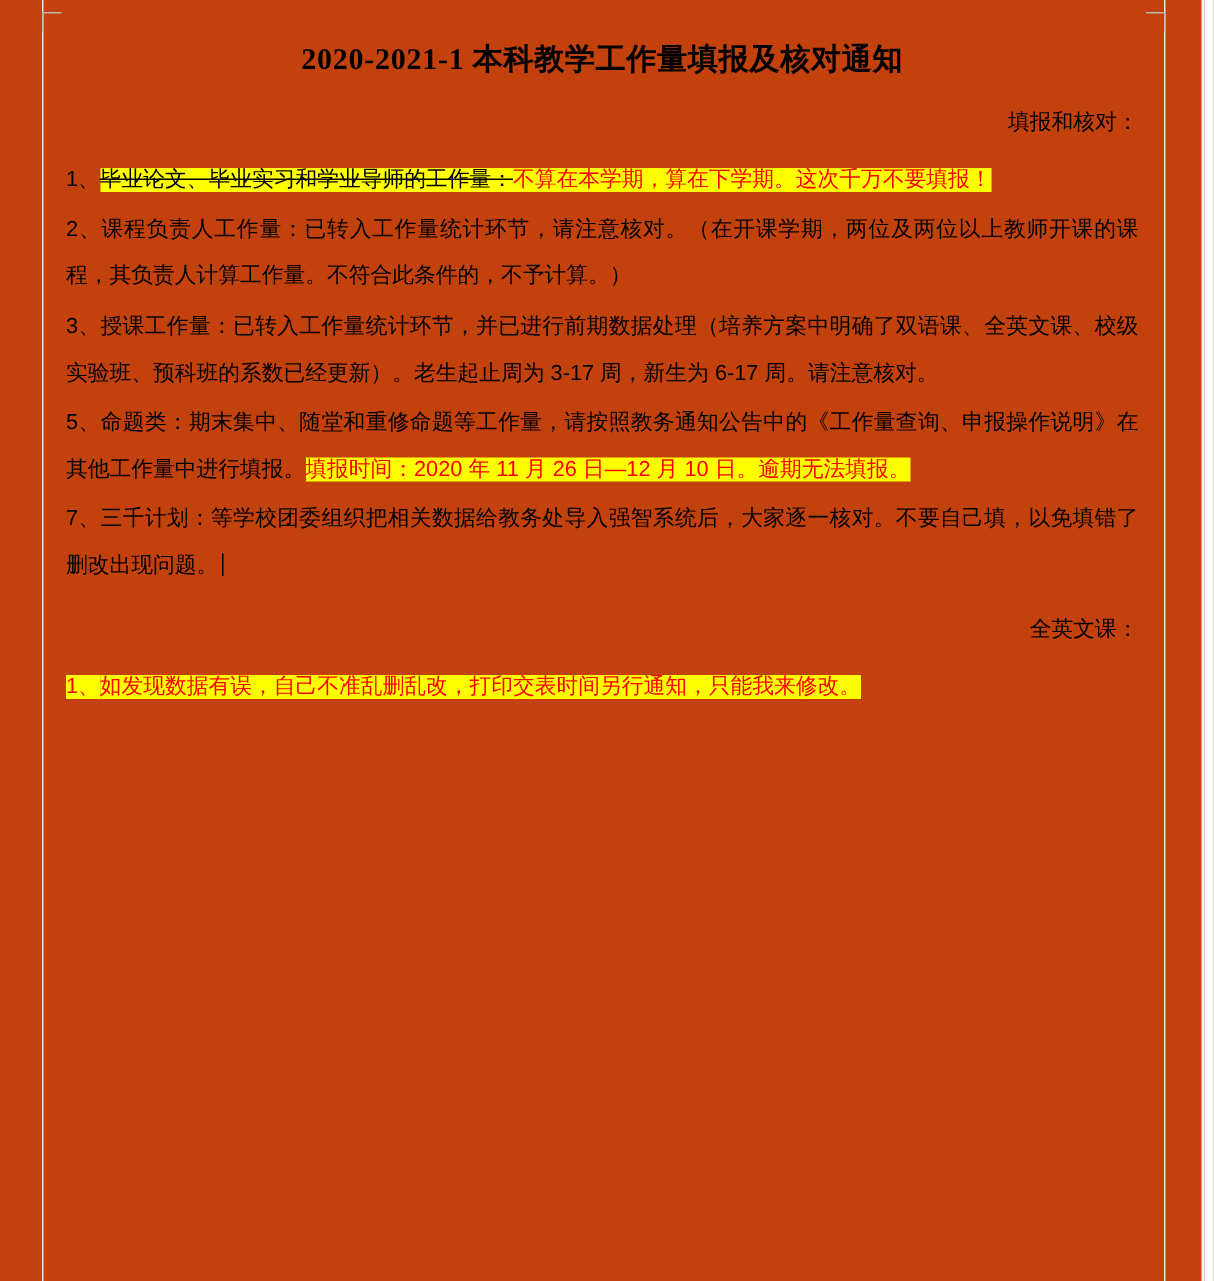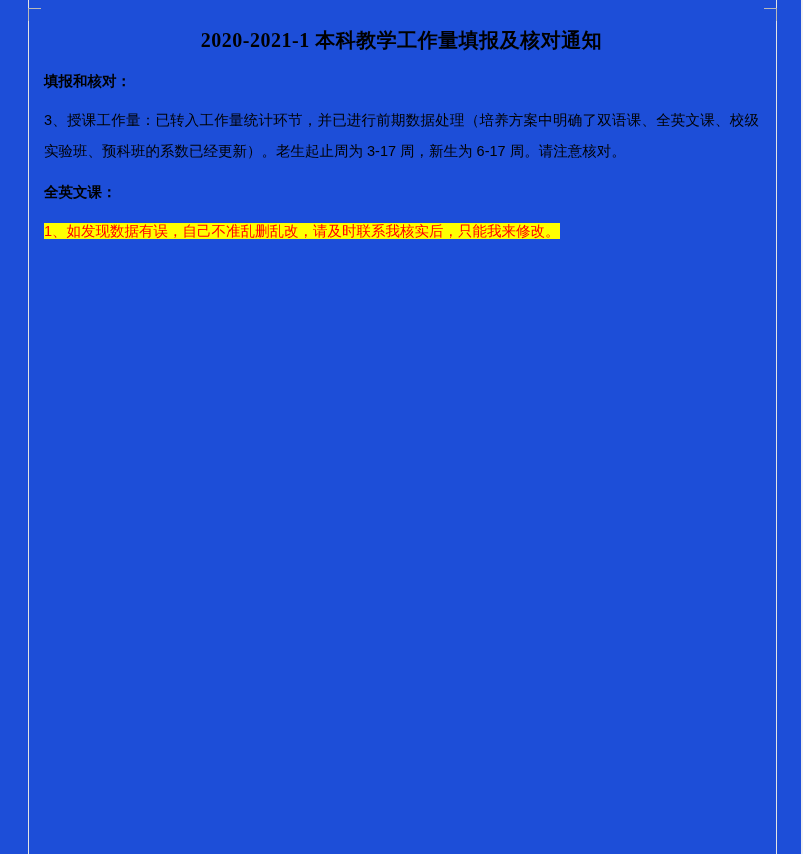--- a/index.html
+++ b/index.html
@@ -10,21 +10,21 @@
   body {
     width: 809px;
     height: 854px;
     font-family: "Liberation Sans", sans-serif;
     overflow: hidden;
   }
   #page {
     position: relative;
     width: 803px;
     height: 854px;
-    background: #1d4ed8;
+    background: #c2410c;
     box-sizing: border-box;
   }
   
   .margin-guide {
     position: absolute;
     top: 0;
     bottom: 0;
     width: 1px;
     background: #e4e4e4;
   }
@@ -53,23 +53,23 @@
     font-family: "Liberation Serif", serif;
     font-weight: bold;
     font-size: 20px;
     letter-spacing: 0.5px;
     color: #000;
     margin: 8px 0 18px 0;
     line-height: 1.4;
   }
 
   .subhead {
-    text-align: left;
+    text-align: right;
     font-size: 14.5px;
-    font-weight: bold;
+    font-weight: normal;
     color: #000;
     margin: 0 0 14px 0;
     font-family: "Liberation Sans", sans-serif;
   }
 
   p.para {
     font-size: 14.5px;
     line-height: 2.15;
     color: #000;
     margin: 0 0 2px 0;
@@ -114,20 +114,24 @@
   <div class="margin-guide left"></div>
   <div class="margin-guide right"></div>
   <div class="crop tl"></div>
   <div class="crop tr"></div>
   <div class="edge-shadow"></div>
 
   <div class="doc">
     <h1 class="title">2020-2021-1 本科教学工作量填报及核对通知</h1>
     <div class="subhead">填报和核对：</div>
     <div id="items-container">
+        <p class="para"><span>1、</span><span class="hl strike">毕业论文、毕业实习和学业导师的工作量：</span><span class="hl red">不算在本学期，算在下学期。这次千万不要填报！</span></p>
+        <p class="para"><span>2、</span><span>课程负责人工作量：已转入工作量统计环节，请注意核对。（在开课学期，两位及两位以上教师开课的课程，其负责人计算工作量。不符合此条件的，不予计算。）</span></p>
         <p class="para"><span>3、</span><span>授课工作量：已转入工作量统计环节，并已进行前期数据处理（培养方案中明确了双语课、全英文课、校级实验班、预科班的系数已经更新）。老生起止周为 3-17 周，新生为 6-17 周。请注意核对。</span></p>
+        <p class="para"><span>5、</span><span>命题类：期末集中、随堂和重修命题等工作量，请按照教务通知公告中的《工作量查询、申报操作说明》在其他工作量中进行填报。</span><span class="hl red">填报时间：2020 年 11 月 26 日—12 月 10 日。逾期无法填报。</span></p>
+        <p class="para"><span>7、</span><span>三千计划：等学校团委组织把相关数据给教务处导入强智系统后，大家逐一核对。不要自己填，以免填错了删改出现问题。</span><span class="caret"></span></p>
       </div>
     <div class="subhead" style="margin-top:16px;">全英文课：</div>
     <div id="notes-container">
-        <p class="para"><span class="hl red">1、</span><span class="hl red">如发现数据有误，自己不准乱删乱改，请及时联系我核实后，只能我来修改。</span></p>
+        <p class="para"><span class="hl red">1、</span><span class="hl red">如发现数据有误，自己不准乱删乱改，打印交表时间另行通知，只能我来修改。</span></p>
       </div>
   </div>
 </div>
 
 </body></html>

